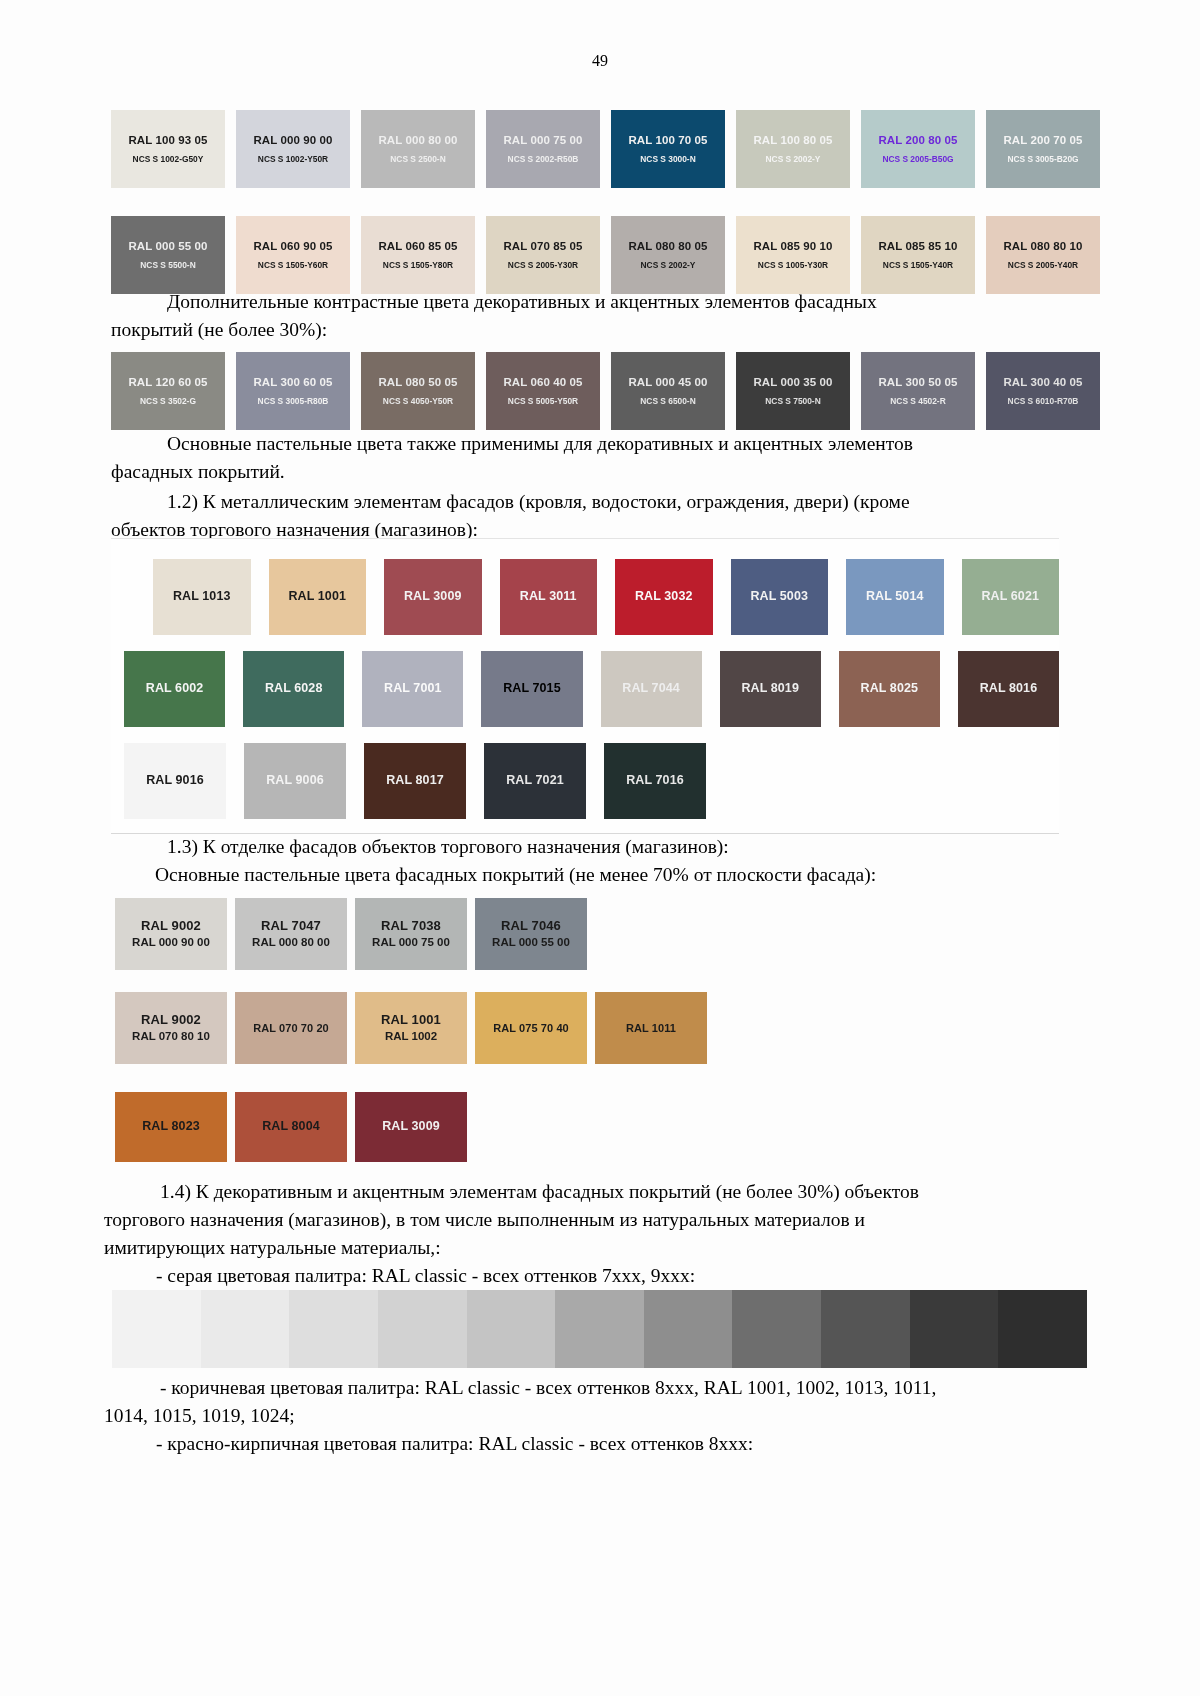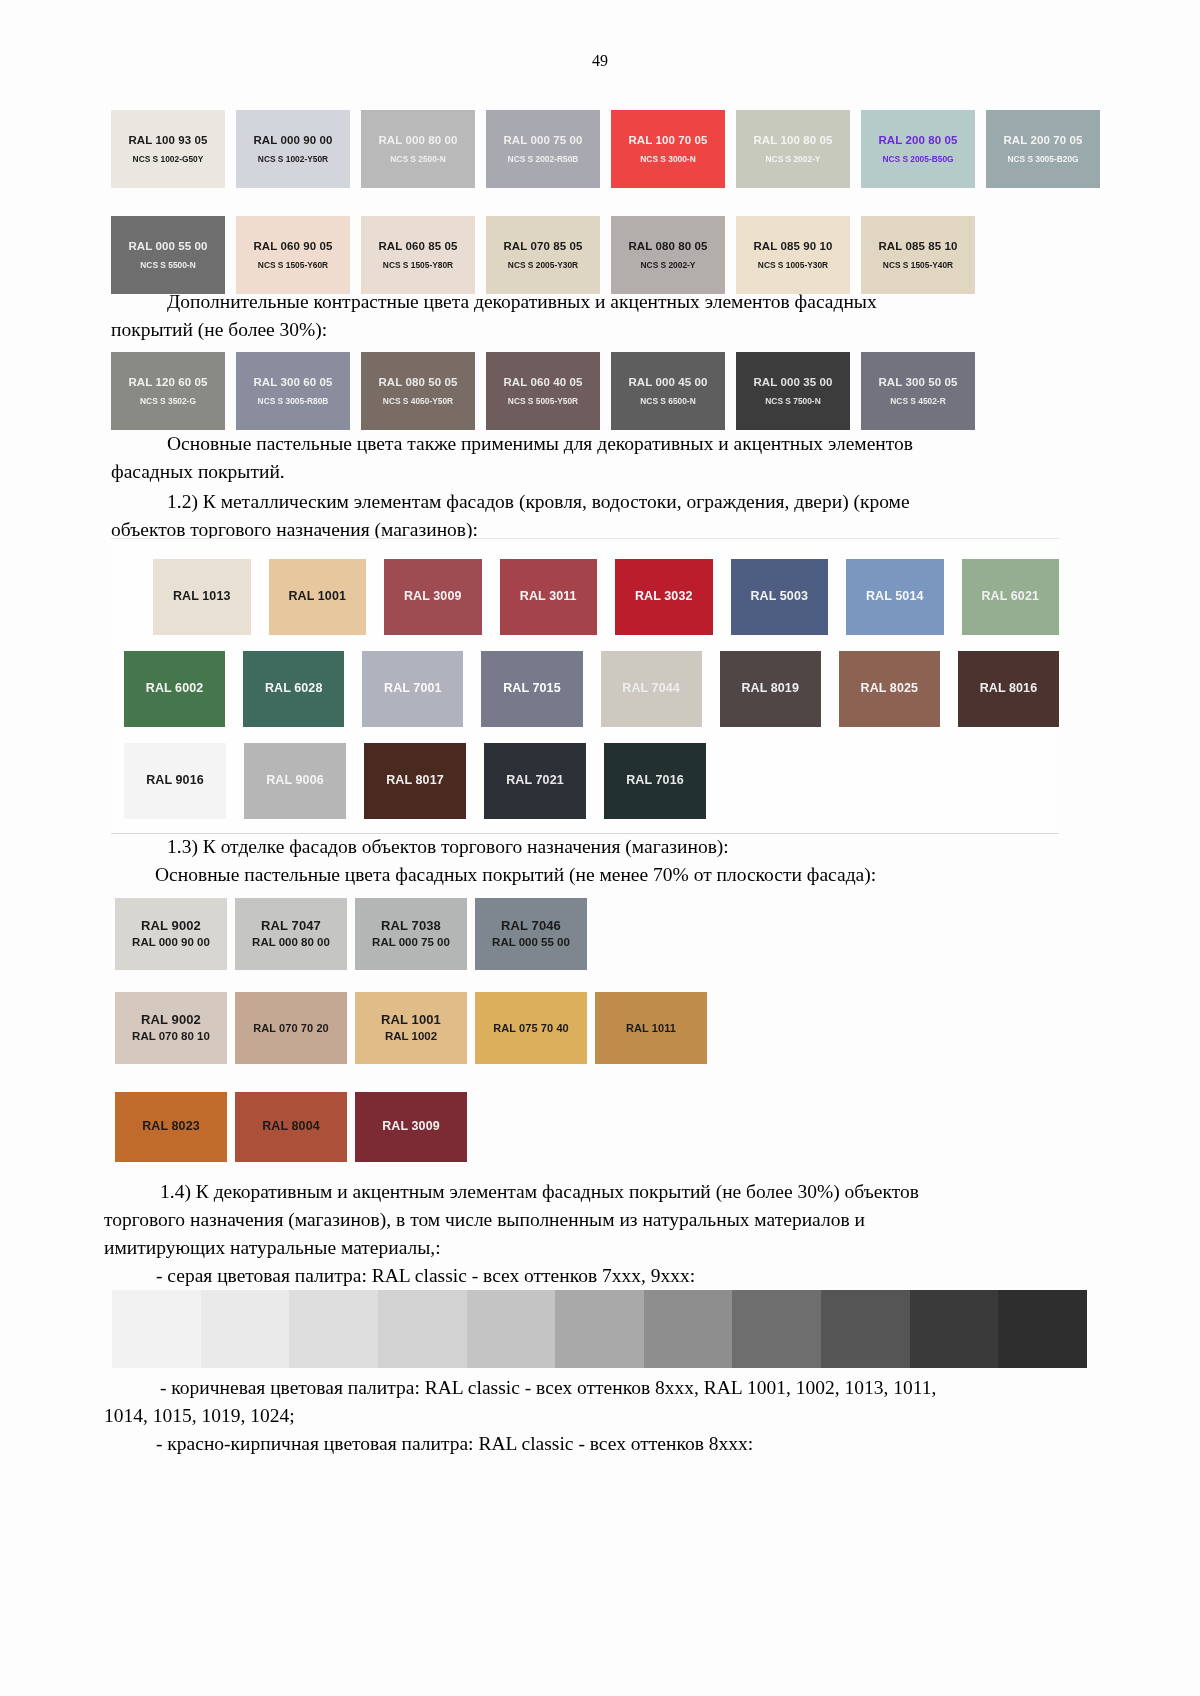--- a/index.html
+++ b/index.html
@@ -170,21 +170,21 @@
         <div class="s-sub">NCS S 1002-Y50R</div>
       </div>
       <div class="swatch" style="background: rgb(185, 185, 185); color: rgb(239, 239, 239);">
         <div class="s-main">RAL 000 80 00</div>
         <div class="s-sub">NCS S 2500-N</div>
       </div>
       <div class="swatch" style="background: rgb(168, 168, 176); color: rgb(239, 239, 239);">
         <div class="s-main">RAL 000 75 00</div>
         <div class="s-sub">NCS S 2002-R50B</div>
       </div>
-      <div class="swatch" style="background: #ef4444; color: rgb(239, 239, 239);">
+      <div class="swatch" style="background: #0c4a6e; color: rgb(239, 239, 239);">
         <div class="s-main">RAL 100 70 05</div>
         <div class="s-sub">NCS S 3000-N</div>
       </div>
       <div class="swatch" style="background: rgb(199, 201, 188); color: rgb(244, 244, 244);">
         <div class="s-main">RAL 100 80 05</div>
         <div class="s-sub">NCS S 2002-Y</div>
       </div>
       <div class="swatch" style="background: rgb(181, 203, 202); color: #6d28d9;">
         <div class="s-main">RAL 200 80 05</div>
         <div class="s-sub">NCS S 2005-B50G</div>
@@ -217,20 +217,24 @@
         <div class="s-sub">NCS S 2002-Y</div>
       </div>
       <div class="swatch" style="background: rgb(236, 224, 205); color: rgb(26, 26, 26);">
         <div class="s-main">RAL 085 90 10</div>
         <div class="s-sub">NCS S 1005-Y30R</div>
       </div>
       <div class="swatch" style="background: rgb(224, 214, 194); color: rgb(26, 26, 26);">
         <div class="s-main">RAL 085 85 10</div>
         <div class="s-sub">NCS S 1505-Y40R</div>
       </div>
+      <div class="swatch" style="background: rgb(228, 205, 189); color: rgb(26, 26, 26);">
+        <div class="s-main">RAL 080 80 10</div>
+        <div class="s-sub">NCS S 2005-Y40R</div>
+      </div>
     </div>
 
   <div class="para" style="left:111px; top:288px; width:978px;">
     <span class="indent">Дополнительные контрастные цвета декоративных и акцентных элементов фасадных</span>
     <span class="noindent">покрытий (не более 30%):</span>
   </div>
 
   <div class="swatch-grid ncs-row" id="pastel-contrast" style="left:111px; top:352px;">
       <div class="swatch" style="background: rgb(138, 138, 132); color: rgb(240, 240, 240);">
         <div class="s-main">RAL 120 60 05</div>
@@ -253,20 +257,24 @@
         <div class="s-sub">NCS S 6500-N</div>
       </div>
       <div class="swatch" style="background: rgb(60, 60, 60); color: rgb(224, 224, 224);">
         <div class="s-main">RAL 000 35 00</div>
         <div class="s-sub">NCS S 7500-N</div>
       </div>
       <div class="swatch" style="background: rgb(115, 115, 127); color: rgb(235, 235, 235);">
         <div class="s-main">RAL 300 50 05</div>
         <div class="s-sub">NCS S 4502-R</div>
       </div>
+      <div class="swatch" style="background: rgb(84, 85, 102); color: rgb(224, 224, 224);">
+        <div class="s-main">RAL 300 40 05</div>
+        <div class="s-sub">NCS S 6010-R70B</div>
+      </div>
     </div>
 
   <div class="para" style="left:111px; top:430px; width:978px;">
     <span class="indent">Основные пастельные цвета также применимы для декоративных и акцентных элементов</span>
     <span class="noindent">фасадных покрытий.</span>
   </div>
 
   <div class="para" style="left:111px; top:488px; width:978px;">
     <span class="indent">1.2) К металлическим элементам фасадов (кровля, водостоки, ограждения, двери) (кроме</span>
     <span class="noindent">объектов торгового назначения (магазинов):</span>
@@ -302,21 +310,21 @@
     <div class="metal-row" id="metal-row2" style="margin:16px 0 0 13px;">
         <div class="swatch" style="background: rgb(70, 118, 75); color: rgb(244, 244, 244);">
           <div class="s-main">RAL 6002</div>
         </div>
         <div class="swatch" style="background: rgb(63, 107, 94); color: rgb(244, 244, 244);">
           <div class="s-main">RAL 6028</div>
         </div>
         <div class="swatch" style="background: rgb(176, 178, 190); color: rgb(250, 250, 250);">
           <div class="s-main">RAL 7001</div>
         </div>
-        <div class="swatch" style="background: rgb(118, 122, 138); color: #ffffff;">
+        <div class="swatch" style="background: rgb(118, 122, 138); color: #000000;">
           <div class="s-main">RAL 7015</div>
         </div>
         <div class="swatch" style="background: rgb(205, 200, 192); color: rgb(238, 238, 238);">
           <div class="s-main">RAL 7044</div>
         </div>
         <div class="swatch" style="background: rgb(81, 70, 70); color: rgb(238, 238, 238);">
           <div class="s-main">RAL 8019</div>
         </div>
         <div class="swatch" style="background: rgb(140, 98, 83); color: rgb(244, 244, 244);">
           <div class="s-main">RAL 8025</div>

